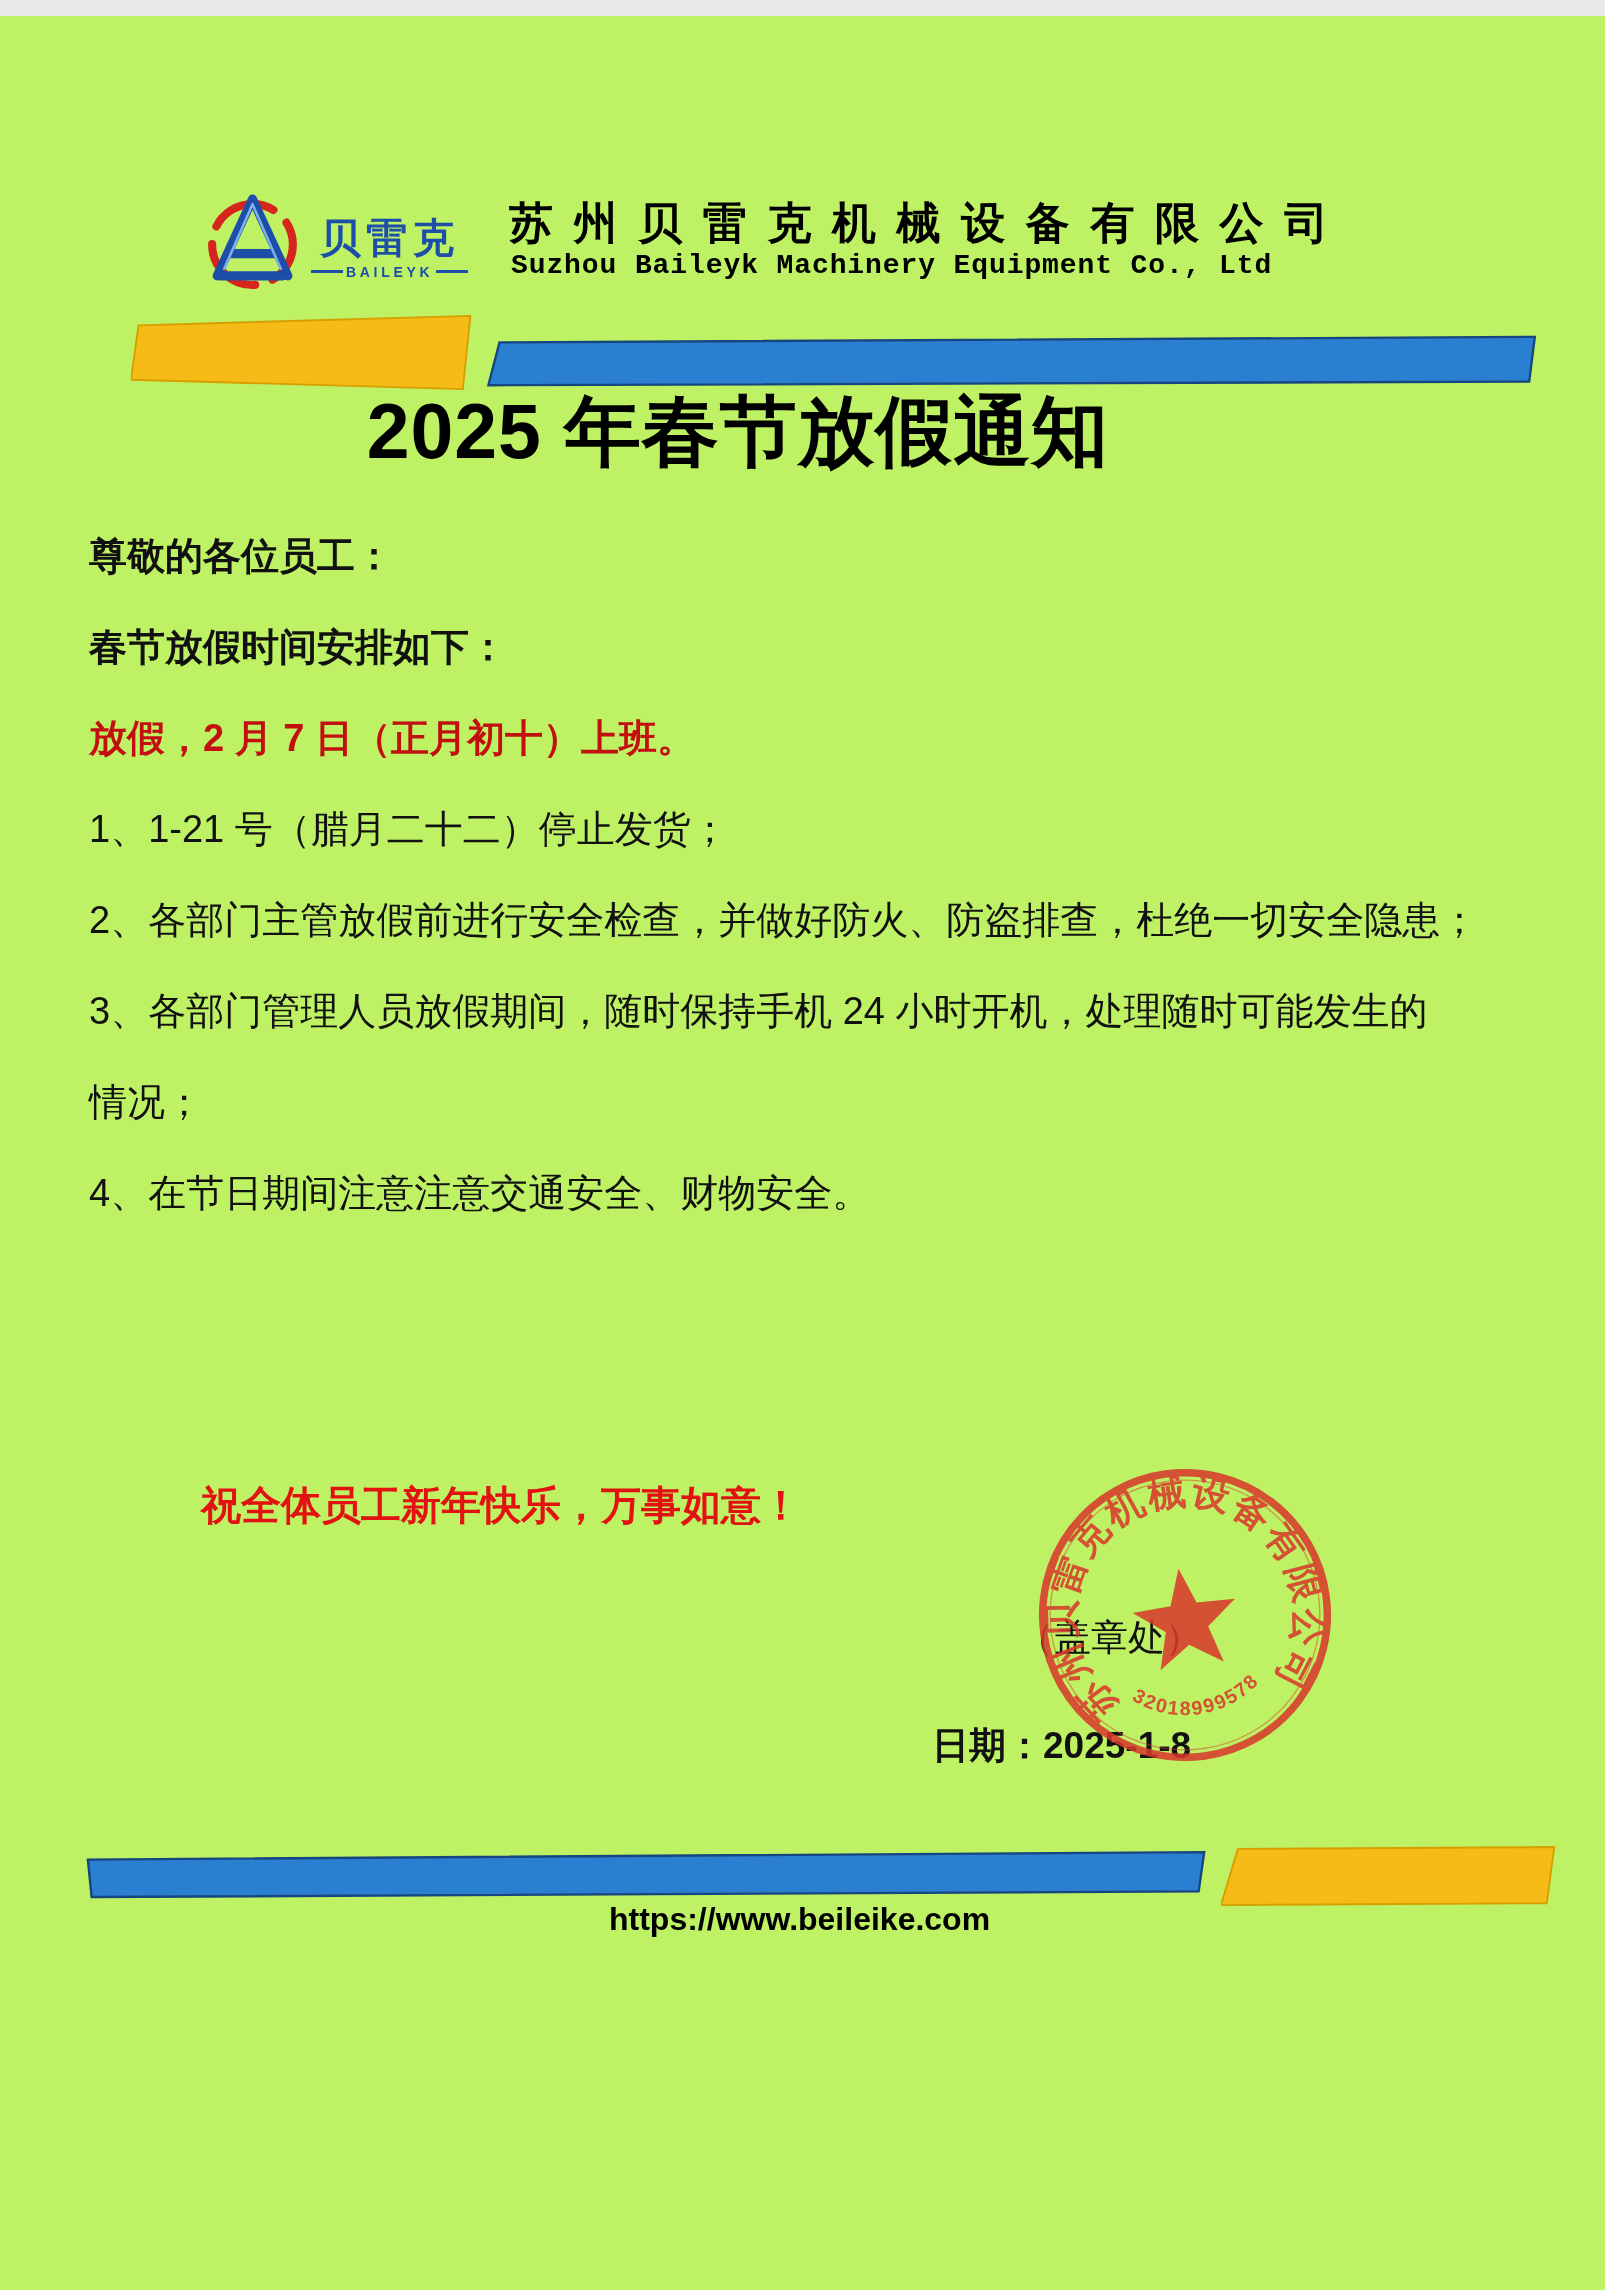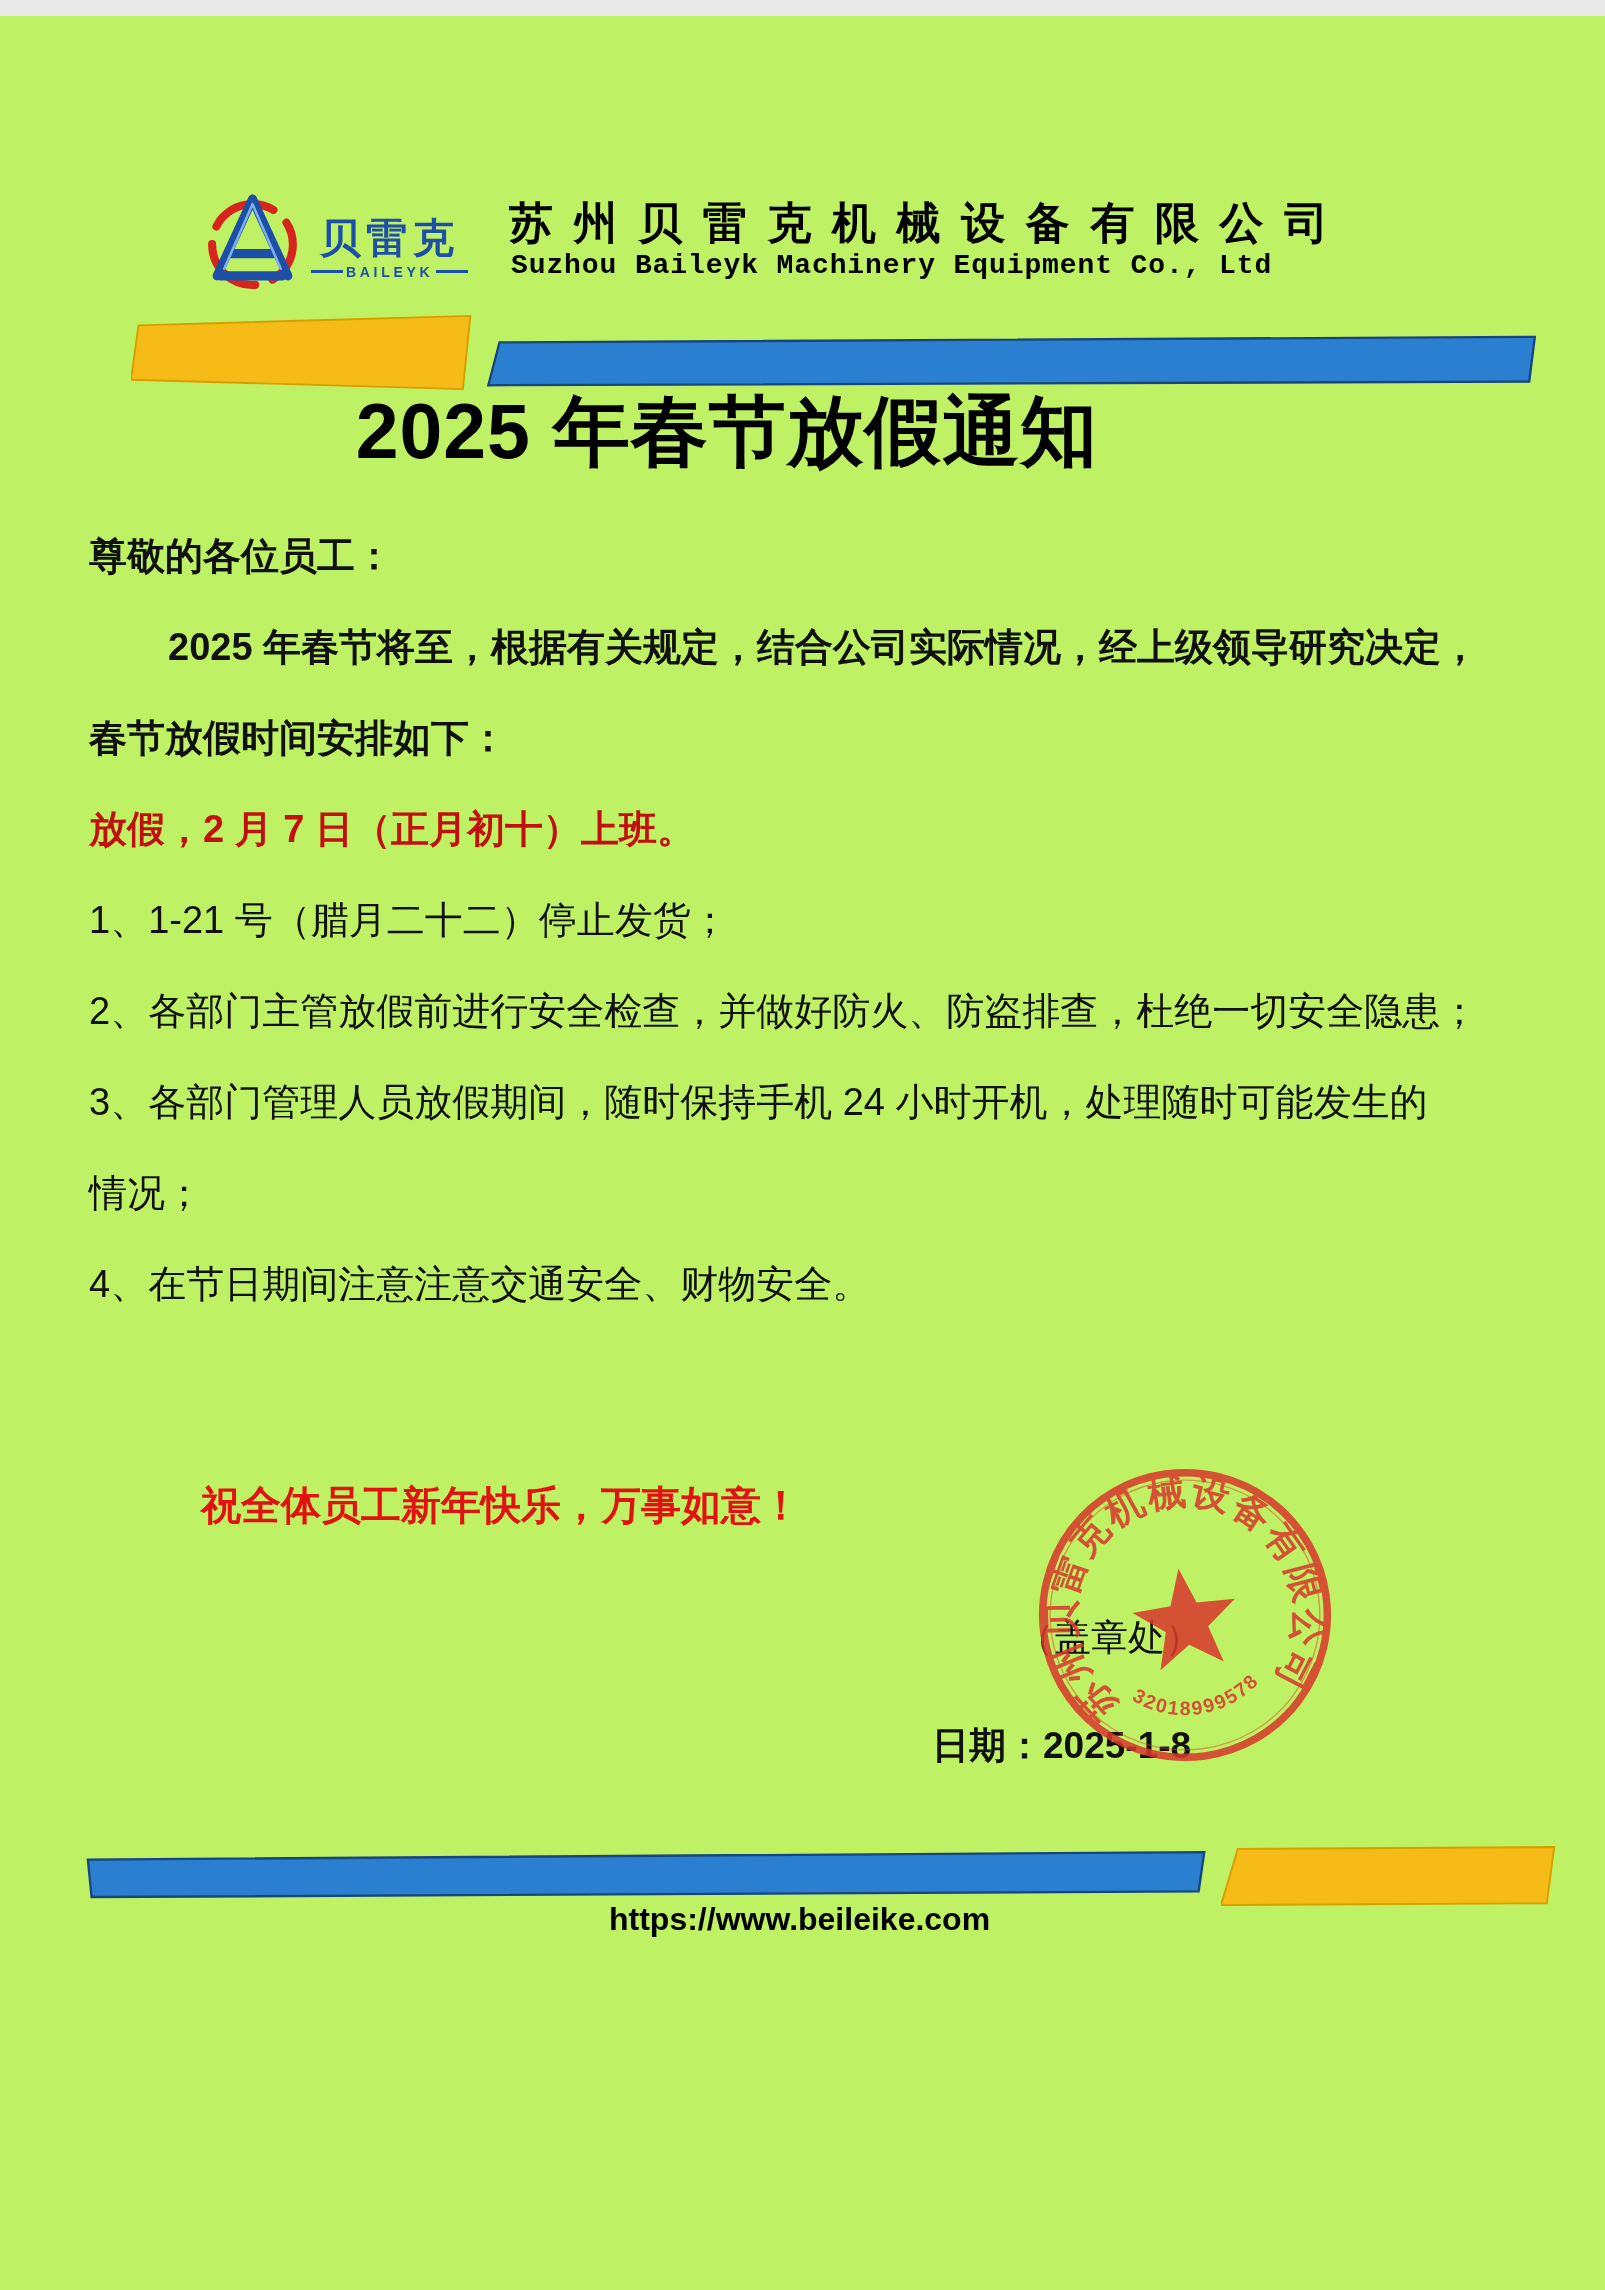--- a/index.html
+++ b/index.html
@@ -24,21 +24,21 @@
   .logo-dash{width:32px; height:2.8px; background:var(--logo_blue);}
   .logo-en{font-size:14px; font-weight:bold; color:var(--logo_blue); letter-spacing:3.7px; line-height:1;}
   .company-cn{left:509px; top:178px; font-size:44px; font-weight:bold; letter-spacing:20.6px; white-space:nowrap; color:#000;}
   .company-en{left:511px; top:234px; font-size:28px; font-weight:bold; font-family:"Liberation Mono","DejaVu Sans Mono",monospace; letter-spacing:0.9px; white-space:nowrap; color:#000;}
 
   
   .band{display:block;}
 
   
   .title{
-    left:1px; top:365px; width:1452px; text-align:center;
+    left:12px; top:365px; width:1452px; text-align:center;
     font-size:77px; font-weight:bold; letter-spacing:0.9px; white-space:nowrap; color:#000;
   }
 
   
   .body-block{left:89px; top:495px; width:1448px;}
   .doc-line{height:91px; display:flex; align-items:center; font-size:38px; white-space:nowrap; color:var(--ink);}
   .doc-line.heavy{font-weight:bold;}
   .doc-line.red{color:var(--notice_red); font-weight:bold;}
   .doc-line.indent{padding-left:79px;}
 
@@ -79,21 +79,20 @@
     <polygon points="8,12 362,2 354,80 0,70" fill="var(--brand_yellow)" stroke="var(--band_yellow_edge)" stroke-width="2"></polygon>
   </svg>
   <svg class="abs band" style="left:483px; top:319px;" width="1059" height="54" viewBox="0 0 1130 58">
     <polygon points="14,8 1126,2 1120,50 2,54" fill="var(--brand_blue)" stroke="var(--band_blue_edge)" stroke-width="2.5"></polygon>
   </svg>
 
   <h1 class="abs title" style="margin:0;">2025 年春节放假通知</h1>
 
   <div class="abs body-block">
     <div class="doc-line heavy">尊敬的各位员工：</div>
-    <div class="doc-line heavy indent">2025 年春节将至，根据有关规定，结合公司实际情况，经上级领导研究决定，</div>
     <div class="doc-line heavy">春节放假时间安排如下：</div>
     <div class="doc-line red">放假，2 月 7 日（正月初十）上班。</div>
     <div class="doc-line">1、1-21 号（腊月二十二）停止发货；</div>
     <div class="doc-line">2、各部门主管放假前进行安全检查，并做好防火、防盗排查，杜绝一切安全隐患；</div>
     <div class="doc-line">3、各部门管理人员放假期间，随时保持手机 24 小时开机，处理随时可能发生的</div>
     <div class="doc-line">情况；</div>
     <div class="doc-line">4、在节日期间注意注意交通安全、财物安全。</div>
   </div>
 
   <div class="abs wish">祝全体员工新年快乐，万事如意！</div>

